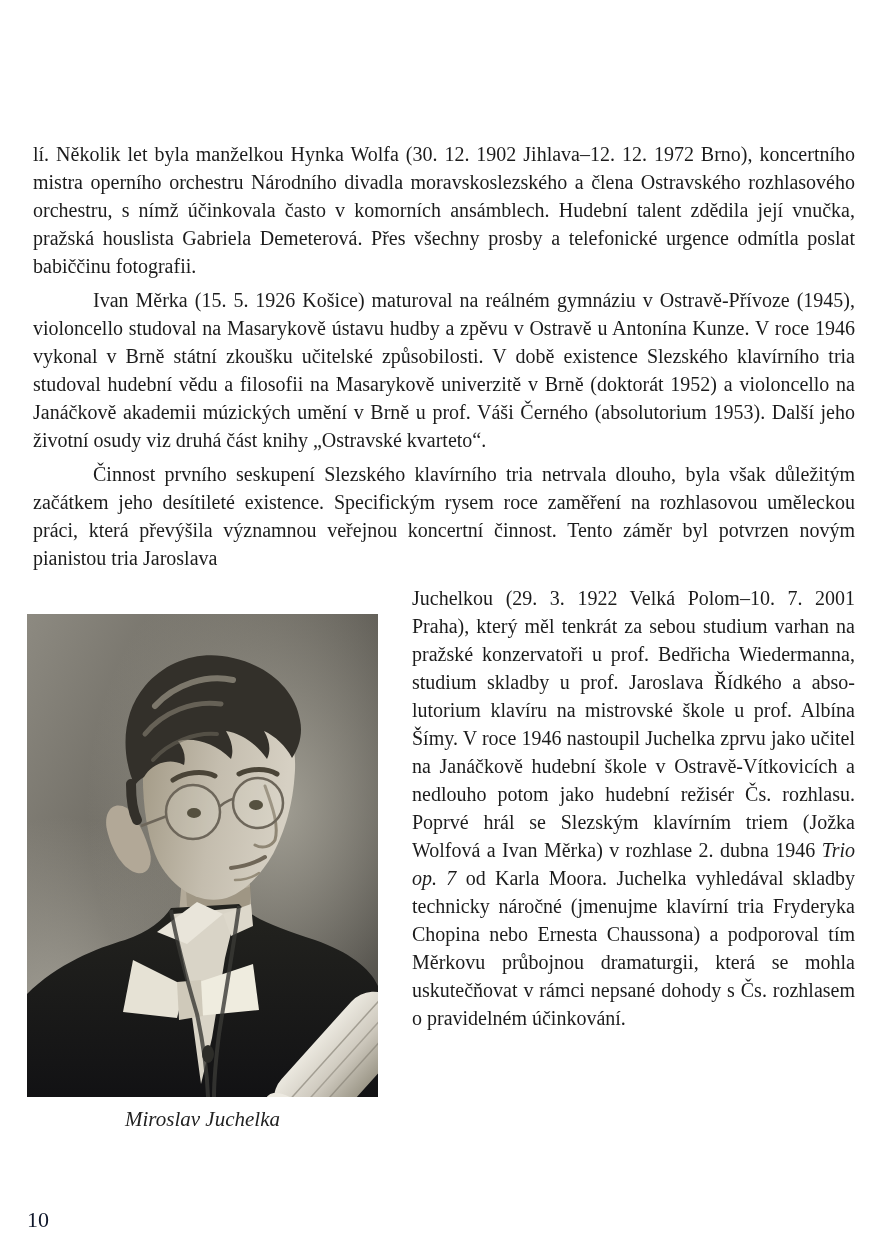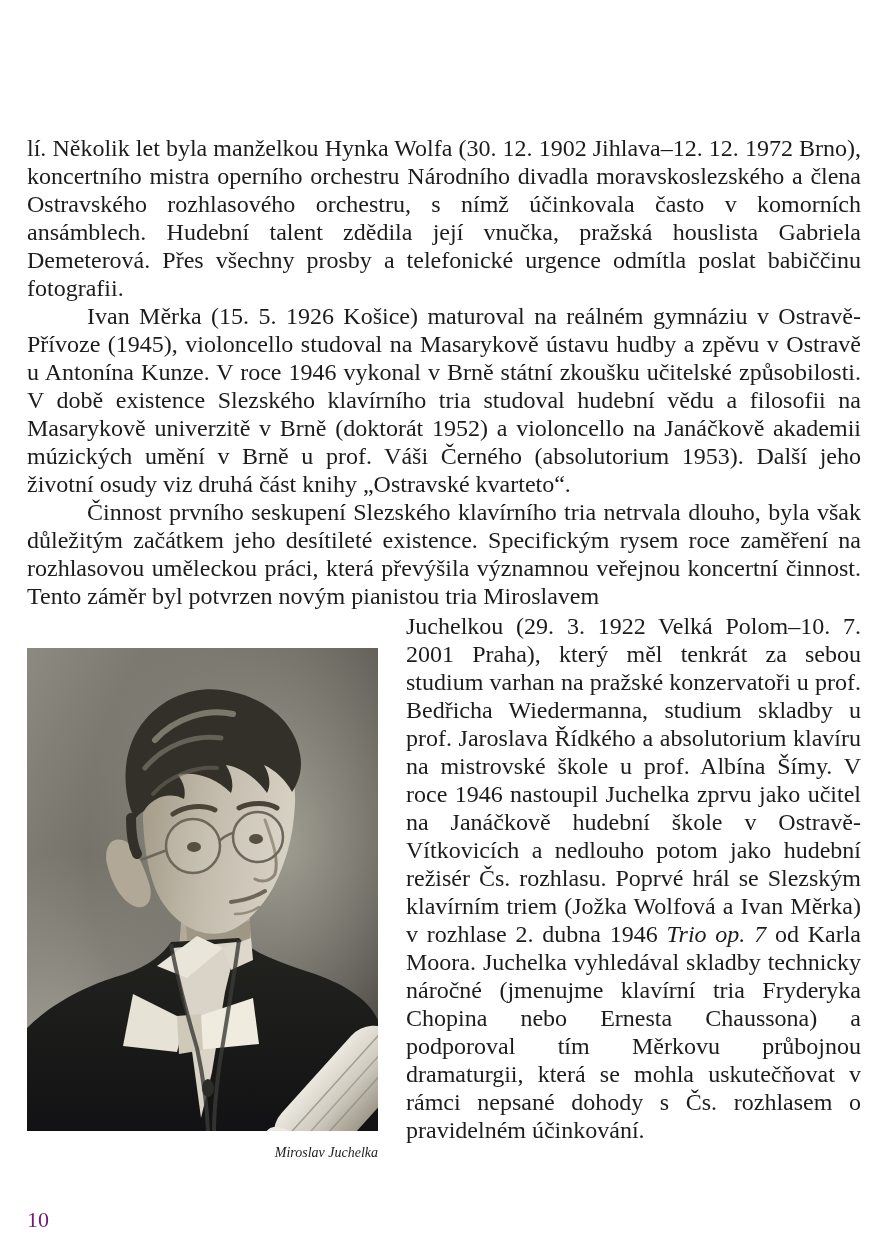--- a/index.html
+++ b/index.html
@@ -6,59 +6,59 @@
   .page{
     position:relative;
     width:886px;height:1240px;
     background:#ffffff;
     overflow:hidden;
     font-family:"Liberation Serif", serif;
     color:#1c1c1c;
   }
   .text-block{position:absolute;left:27px;top:134px;width:834px;}
   p.para{
-    margin:0;
-    font-size:24px;
+    margin:6px;
+    font-size:20px;
     line-height:28px;
     text-align:justify;
     hyphens:manual;
     -webkit-hyphens:manual;
   }
   .indent{text-indent:60px;}
   b{font-weight:normal;}
   i{font-style:italic;}
   .wrap-row{display:flex;gap:28px;margin-top:2px;align-items:flex-start;}
   .photo-col{flex:0 0 351px;width:351px;margin:0;padding:0;}
   .photo-svg{display:block;margin-top:36px;}
   .photo-caption{
     font-style:italic;
-    font-size:14px;
+    font-size:21px;
     line-height:26px;
     margin-top:9px;
     color:#222222;
-    text-align:right;
+    text-align:center;
   }
   .text-col{flex:1;min-width:0;}
   .page-number{
     position:absolute;left:27px;top:1206px;
-    font-size:22px;line-height:28px;color:#701a75;
+    font-size:22px;line-height:28px;color:#0f172a;
   }
 </style>
 </head>
 <body>
 
 <div class="page">
 
   <div class="text-block">
 
     <p class="para"><span>lí. Několik let byla manželkou Hynka Wolfa (30. 12. 1902 Jihlava–12. 12. 1972 Brno), koncertního mistra operního orchestru Národního divadla moravskoslezské­ho a člena Ostravského rozhlasového orchestru, s nímž účinkovala často v komor­ních ansámblech. Hudební talent zdědila její vnučka, pražská houslista Gabriela Demeterová. Přes všechny prosby a telefonické urgence odmítla poslat babiččinu fotografii.</span></p>
 
     <p class="para indent"><b>Ivan Měrka</b><span> (15. 5. 1926 Košice) maturoval na reálném gymnáziu v Ostra­vě-Přívoze (1945), violoncello studoval na Masarykově ústavu hudby a zpěvu v Ostravě u Antonína Kunze. V roce 1946 vykonal v Brně státní zkoušku učitel­ské způsobilosti. V době existence Slezského klavírního tria studoval hudební vědu a filosofii na Masarykově univerzitě v Brně (doktorát 1952) a violoncello na Janáč­kově akademii múzických umění v Brně u prof. Váši Černého (absolutorium 1953). Další jeho životní osudy viz druhá část knihy „Ostravské kvarteto“.</span></p>
 
-    <p class="para indent"><span>Činnost prvního seskupení Slezského klavírního tria netrvala dlouho, byla však důležitým začátkem jeho desítileté existence. Specifickým rysem roce zaměření na rozhlasovou uměleckou práci, která převýšila významnou veřejnou koncertní činnost. Tento záměr byl potvrzen novým pianistou tria </span><b>Miroslavem</b></p>
+    <p class="para indent"><span>Činnost prvního seskupení Slezského klavírního tria netrvala dlouho, byla však důležitým začátkem jeho desítileté existence. Specifickým rysem roce zaměření na rozhlasovou uměleckou práci, která převýšila významnou veřejnou koncertní činnost. Tento záměr byl potvrzen novým pianistou tria </span><b>Jaroslava</b></p>
 
     <div class="wrap-row">
 
       <figure class="photo-col">
         <svg class="photo-svg" width="351" height="483" viewBox="0 0 351 483" xmlns="http://www.w3.org/2000/svg">
           <defs>
             <linearGradient id="bgG" x1="0" y1="0" x2="1" y2="0.7">
               <stop offset="0" stop-color="#8d8a81"></stop>
               <stop offset="0.45" stop-color="#6b6860"></stop>
               <stop offset="1" stop-color="#45433e"></stop>

